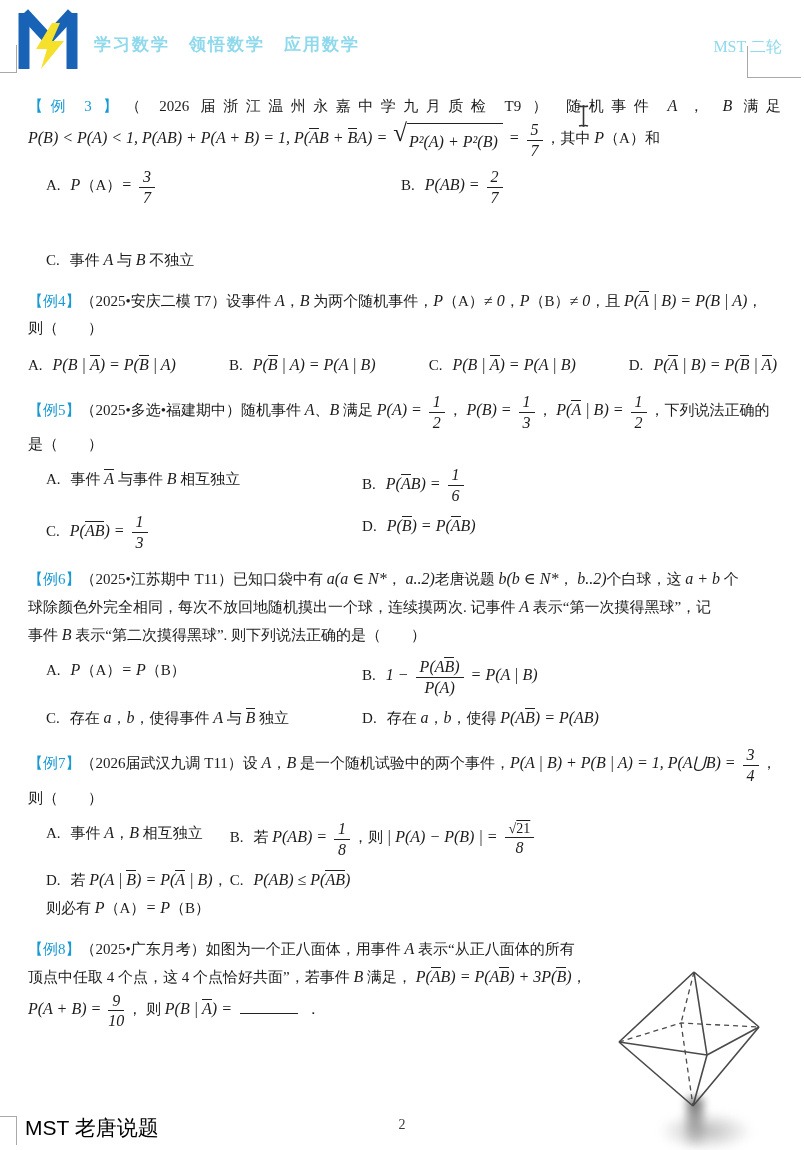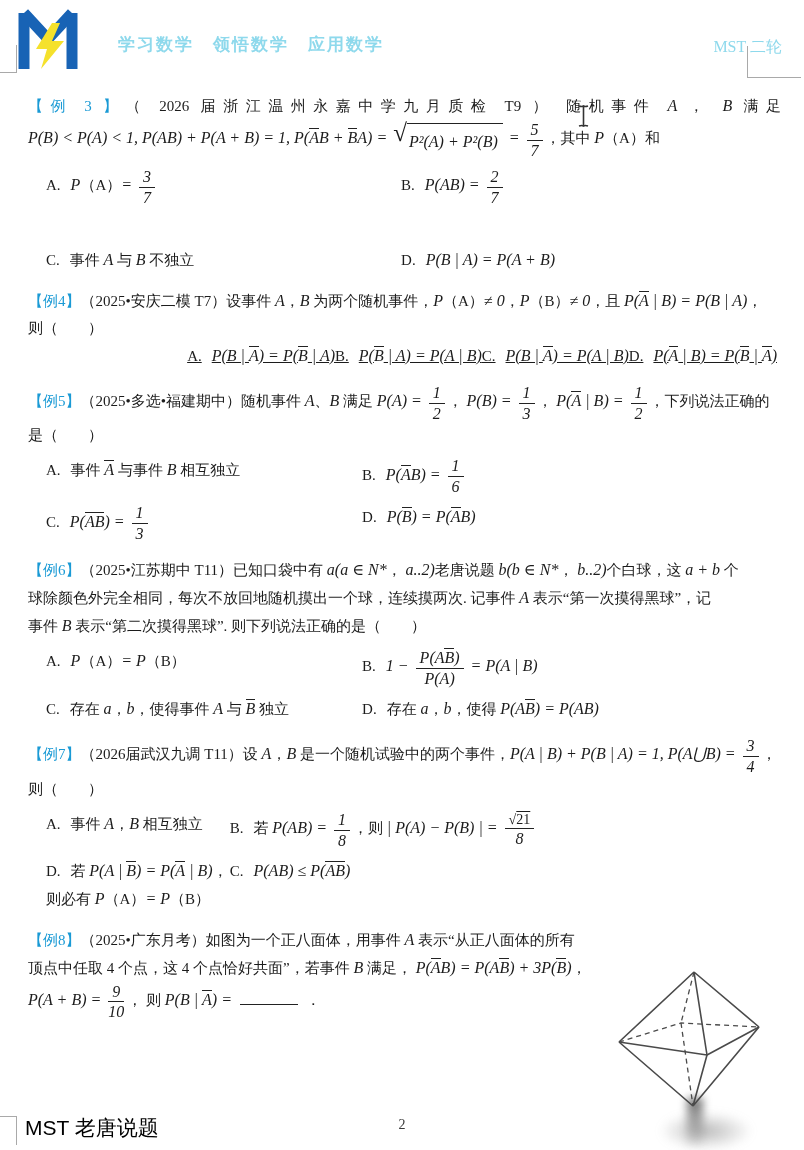--- a/index.html
+++ b/index.html
@@ -2,21 +2,21 @@
 <html><head>
 <meta charset="utf-8">
 <style>
   html,body{margin:0;padding:0;background:#fff;}
   .page{position:relative;width:804px;height:1150px;background:#fff;overflow:hidden;
         font-family:"Liberation Serif","DejaVu Serif",serif;color:#1c1c1c;}
   
   .hdr{position:absolute;left:0;top:0;right:0;height:88px;}
   .logo{position:absolute;left:16px;top:7px;width:68px;height:68px;}
   .tagline{position:absolute;left:94px;top:33px;font-size:17px;font-weight:bold;
-           color:#8ed9ec;letter-spacing:2px;font-family:"Liberation Sans","DejaVu Sans",sans-serif;margin-left:24px;}
+           color:#8ed9ec;letter-spacing:2px;font-family:"Liberation Sans","DejaVu Sans",sans-serif;}
   .edition{position:absolute;right:22px;top:37px;font-size:16px;color:#8ed9ec;}
   
   .mark{position:absolute;}
   .mk-tl{left:0;top:45px;width:16px;height:27px;border-right:1px solid #a9a9a9;border-bottom:1px solid #a9a9a9;}
   .mk-tr{left:747px;top:46px;width:53px;height:31px;border-left:1px solid #a9a9a9;border-bottom:1px solid #a9a9a9;}
   .mk-bl{left:0;top:1116px;width:16px;height:28px;border-right:1px solid #a9a9a9;border-top:1px solid #a9a9a9;}
   
   .content{position:absolute;left:28px;top:92px;width:753px;}
   .prob{margin-bottom:13px;}
   .prow{font-size:15px;line-height:27px;}
@@ -30,21 +30,21 @@
   .frac{display:inline-block;text-align:center;vertical-align:middle;margin:0 3px;font-size:14px;line-height:1.12;}
   .fn{display:block;border-bottom:1px solid #222;padding:1px 4px 1px;}
   .fd{display:block;padding-top:1px;}
   .sqrt{display:inline-flex;align-items:flex-start;vertical-align:middle;margin:0 2px;}
   .rad{font-size:25px;line-height:1;font-style:normal;transform:translateY(-3px);}
   .sbody{border-top:1.4px solid #222;padding:3px 5px 0 2px;font-size:15px;}
   .minisqrt{font-style:normal;}
   .ovl{text-decoration:overline;}
   .blank{display:inline-block;width:58px;height:15px;border-bottom:1px solid #222;vertical-align:baseline;margin:0 4px;}
   .opts2{display:grid;row-gap:7px;padding-left:18px;margin-top:7px;}
-  .optsrow{display:flex;justify-content:flex-end;padding-right:4px;text-decoration:underline;}
+  .optsrow{display:flex;justify-content:space-between;padding-right:4px;margin-top:9px;}
   .opt{font-size:15px;line-height:27px;}
   .okey{margin-right:10px;}
   
   .fig{position:absolute;left:613px;top:956px;width:190px;height:192px;}
   .shadow1{position:absolute;left:687px;top:1098px;width:16px;height:48px;
            background:linear-gradient(to bottom,rgba(70,70,70,.8),rgba(190,190,190,.15));filter:blur(4px);}
   .shadow2{position:absolute;left:660px;top:1112px;width:92px;height:38px;
            background:radial-gradient(ellipse at center,rgba(120,120,120,.5),rgba(255,255,255,0) 72%);filter:blur(4px);}
   
   .ibeam{position:absolute;left:577px;top:104px;width:13px;height:24px;}
@@ -77,21 +77,20 @@
       <div class="prob">
         <div class="prow spread"><span class="plabel">【例 3 】</span><span class="ct">（ 2026 届浙江温州永嘉中学九月质检 T9 ） 随机事件 </span><span class="m">A</span><span class="ct"> ， </span><span class="m">B</span><span class="ct"> 满足</span></div>
         <div class="prow fr"><span class="m">P(B) &lt; P(A) &lt; 1, P(AB) + P(A + B) = 1, P(<span class="bar">A</span>B + <span class="bar">B</span>A) = </span><span class="sqrt">
             <span class="rad">√</span>
             <span class="sbody"><span class="m">P²(A) + P²(B)</span></span>
           </span><span class="m"> = </span><span class="frac"><span class="fn"><span class="m">5</span></span><span class="fd"><span class="m">7</span></span></span><span class="ct">，其中 </span><span class="m">P</span><span class="ct">（A）和</span></div>
         <div class="opts2" style="grid-template-columns: 43% 1fr; gap: 39px;">
           <span class="opt"><span class="okey">A.</span><span class="m">P</span><span class="ct">（A）</span><span class="m">= </span><span class="frac"><span class="fn"><span class="m">3</span></span><span class="fd"><span class="m">7</span></span></span></span>
           <span class="opt"><span class="okey">B.</span><span class="m">P(AB) = </span><span class="frac"><span class="fn"><span class="m">2</span></span><span class="fd"><span class="m">7</span></span></span></span>
           <span class="opt"><span class="okey">C.</span><span class="ct">事件 </span><span class="m">A</span><span class="ct"> 与 </span><span class="m">B</span><span class="ct"> 不独立</span></span>
-          <span class="opt"><span class="okey">D.</span><span class="m">P(B | A) = P(A + B)</span></span>
         </div>
       </div>
       <div class="prob">
         <div class="prow"><span class="plabel">【例4】</span><span class="ct">（2025•安庆二模 T7）设事件 </span><span class="m">A</span><span class="ct">，</span><span class="m">B</span><span class="ct"> 为两个随机事件，</span><span class="m">P</span><span class="ct">（A）</span><span class="m">≠ 0</span><span class="ct">，</span><span class="m">P</span><span class="ct">（B）</span><span class="m">≠ 0</span><span class="ct">，且 </span><span class="m">P(<span class="bar">A</span> | B) = P(B | A)</span><span class="ct">，</span></div>
         <div class="prow"><span class="ct">则（　　）</span></div>
         <div class="optsrow">
           <span class="opt"><span class="okey">A.</span><span class="m">P(B | <span class="bar">A</span>) = P(<span class="bar">B</span> | A)</span></span>
           <span class="opt"><span class="okey">B.</span><span class="m">P(<span class="bar">B</span> | A) = P(A | B)</span></span>
           <span class="opt"><span class="okey">C.</span><span class="m">P(B | <span class="bar">A</span>) = P(A | B)</span></span>
           <span class="opt"><span class="okey">D.</span><span class="m">P(<span class="bar">A</span> | B) = P(<span class="bar">B</span> | <span class="bar">A</span>)</span></span>

